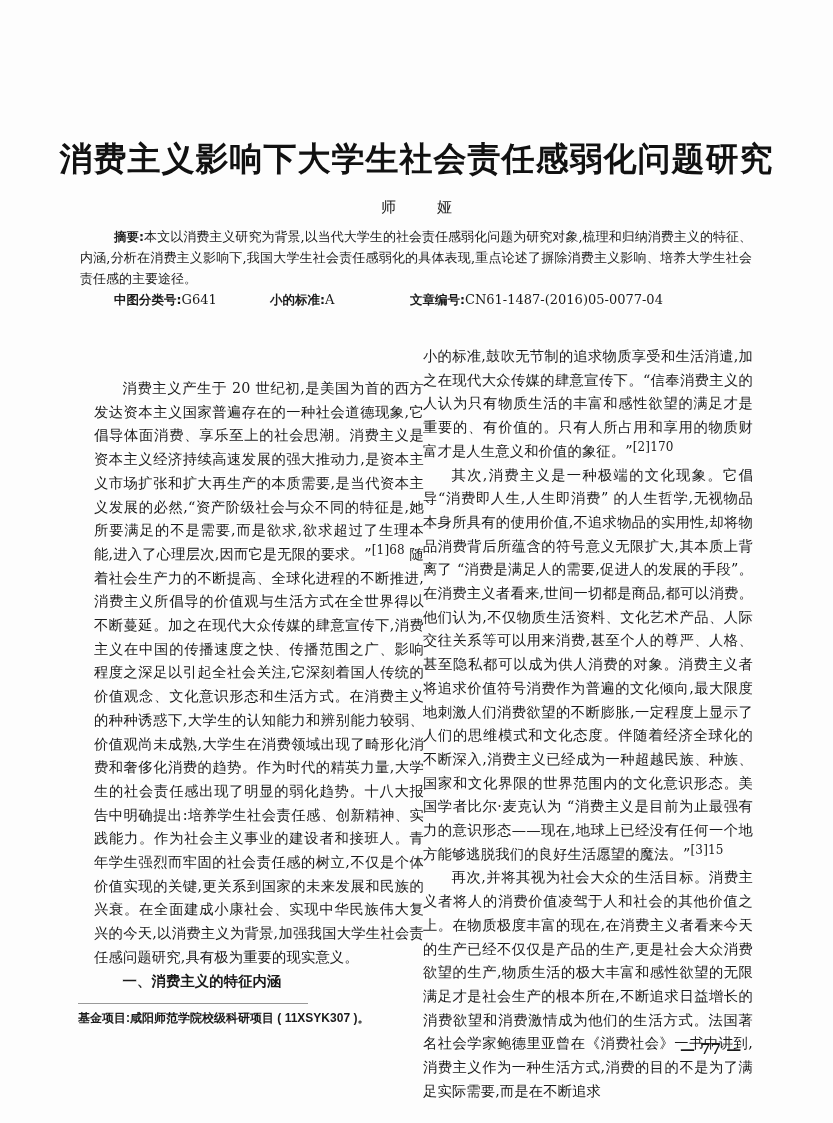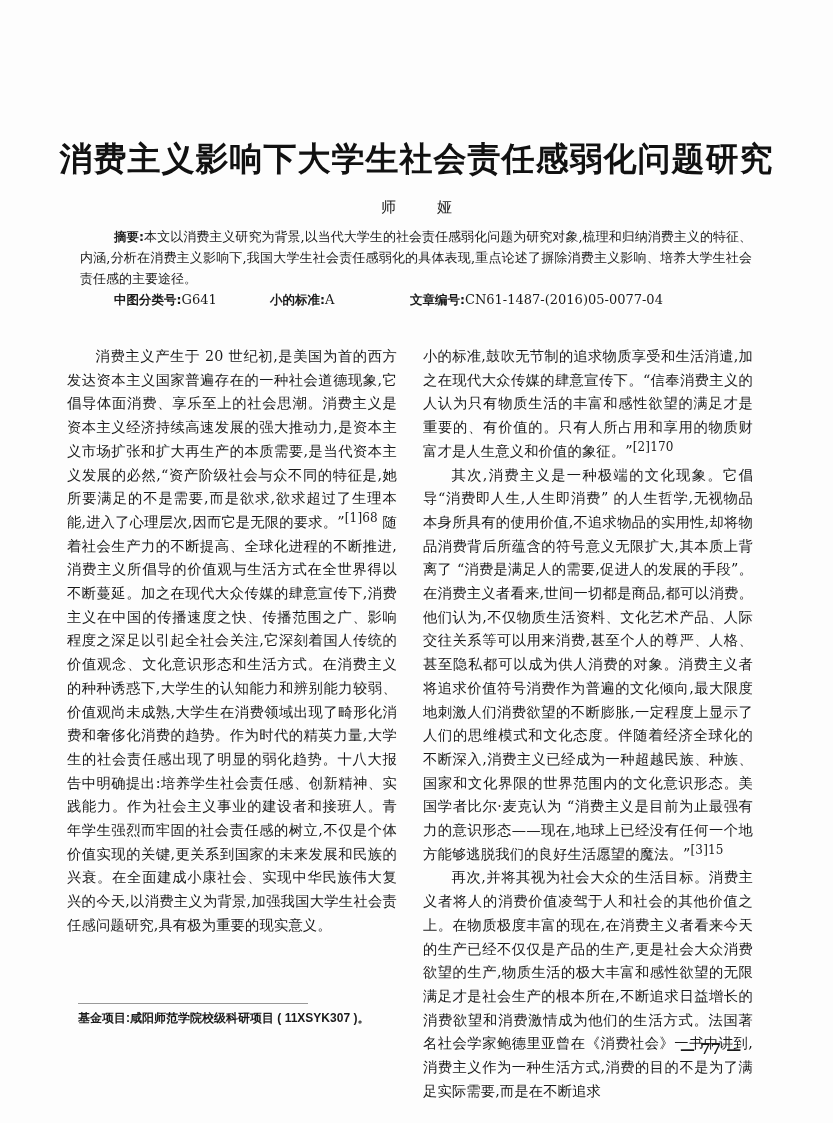--- a/index.html
+++ b/index.html
@@ -31,21 +31,21 @@
     position: absolute; top: 345px; width: 330px;
     font-size: 14.3px; line-height: 23.7px; text-align: justify;
     letter-spacing: 0.15px;
   }
   .col p { margin: 0; text-indent: 2em; }
   .col p.noindent { text-indent: 0; }
   .col h2 {
     margin: 0; font-size: 14.3px; font-weight: bold; line-height: 23.7px;
     text-indent: 2em; font-family: "DejaVu Sans", sans-serif;
   }
-  .left { left: 67px; }
+  .left { left: 94px; margin-top: 32px; }
   .right { left: 423px; }
   sup { font-size: 12px; vertical-align: 5px; line-height: 0; }
   .footnote-rule {
     position: absolute; left: 78px; top: 1003px; width: 230px; height: 0;
     border-top: 1px solid #999;
   }
   .footnote {
     position: absolute; left: 78px; top: 1010px; font-size: 12px;
     font-family: Liberation Sans, sans-serif; font-weight: bold;
   }
@@ -66,20 +66,21 @@
   </div>
   <div class="meta-row">
     <span class="cell c1"><span class="lbl">中图分类号:</span><span>G641</span></span>
     <span class="cell c2"><span class="lbl">小的标准:</span><span>A</span></span>
     <span class="cell"><span class="lbl">文章编号:</span><span>CN61-1487-(2016)05-0077-04</span></span>
   </div>
 </div>
 
 <div class="col left">
   <p><span>消费主义产生于 20 世纪初,是美国为首的西方发达资本主义国家普遍存在的一种社会道德现象,它倡导体面消费、享乐至上的社会思潮。消费主义是资本主义经济持续高速发展的强大推动力,是资本主义市场扩张和扩大再生产的本质需要,是当代资本主义发展的必然,“资产阶级社会与众不同的特征是,她所要满足的不是需要,而是欲求,欲求超过了生理本能,进入了心理层次,因而它是无限的要求。”</span><sup>[1]68</sup><span> 随着社会生产力的不断提高、全球化进程的不断推进,消费主义所倡导的价值观与生活方式在全世界得以不断蔓延。加之在现代大众传媒的肆意宣传下,消费主义在中国的传播速度之快、传播范围之广、影响程度之深足以引起全社会关注,它深刻着国人传统的价值观念、文化意识形态和生活方式。在消费主义的种种诱惑下,大学生的认知能力和辨别能力较弱、价值观尚未成熟,大学生在消费领域出现了畸形化消费和奢侈化消费的趋势。作为时代的精英力量,大学生的社会责任感出现了明显的弱化趋势。十八大报告中明确提出:培养学生社会责任感、创新精神、实践能力。作为社会主义事业的建设者和接班人。青年学生强烈而牢固的社会责任感的树立,不仅是个体价值实现的关键,更关系到国家的未来发展和民族的兴衰。在全面建成小康社会、实现中华民族伟大复兴的今天,以消费主义为背景,加强我国大学生社会责任感问题研究,具有极为重要的现实意义。</span></p>
+  <h2>一、消费主义的特征内涵</h2>
 </div>
 
 <div class="col right">
   <p class="noindent"><span>小的标准,鼓吹无节制的追求物质享受和生活消遣,加之在现代大众传媒的肆意宣传下。“信奉消费主义的人认为只有物质生活的丰富和感性欲望的满足才是重要的、有价值的。只有人所占用和享用的物质财富才是人生意义和价值的象征。”</span><sup>[2]170</sup></p>
   <p><span>其次,消费主义是一种极端的文化现象。它倡导“消费即人生,人生即消费” 的人生哲学,无视物品本身所具有的使用价值,不追求物品的实用性,却将物品消费背后所蕴含的符号意义无限扩大,其本质上背离了 “消费是满足人的需要,促进人的发展的手段”。在消费主义者看来,世间一切都是商品,都可以消费。他们认为,不仅物质生活资料、文化艺术产品、人际交往关系等可以用来消费,甚至个人的尊严、人格、甚至隐私都可以成为供人消费的对象。消费主义者将追求价值符号消费作为普遍的文化倾向,最大限度地刺激人们消费欲望的不断膨胀,一定程度上显示了人们的思维模式和文化态度。伴随着经济全球化的不断深入,消费主义已经成为一种超越民族、种族、国家和文化界限的世界范围内的文化意识形态。美国学者比尔·麦克认为 “消费主义是目前为止最强有力的意识形态——现在,地球上已经没有任何一个地方能够逃脱我们的良好生活愿望的魔法。”</span><sup>[3]15</sup></p>
   <p>再次,并将其视为社会大众的生活目标。消费主义者将人的消费价值凌驾于人和社会的其他价值之上。在物质极度丰富的现在,在消费主义者看来今天的生产已经不仅仅是产品的生产,更是社会大众消费欲望的生产,物质生活的极大丰富和感性欲望的无限满足才是社会生产的根本所在,不断追求日益增长的消费欲望和消费激情成为他们的生活方式。法国著名社会学家鲍德里亚曾在《消费社会》一书中讲到,消费主义作为一种生活方式,消费的目的不是为了满足实际需要,而是在不断追求</p>
 </div>
 
 <div class="footnote-rule"></div>
 <div class="footnote">

